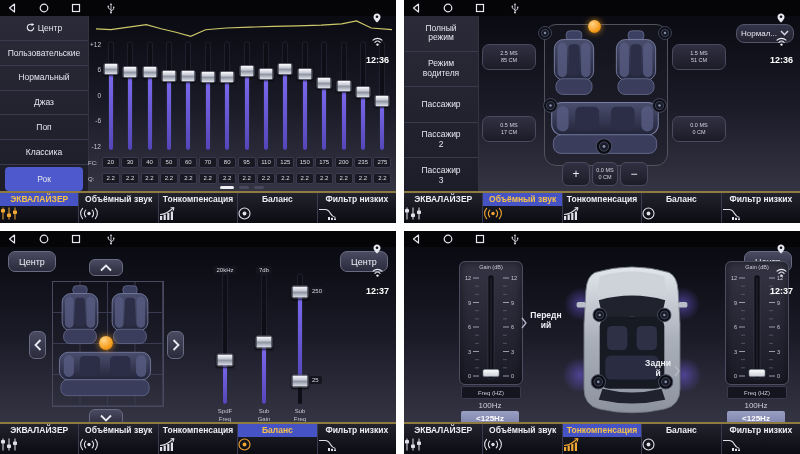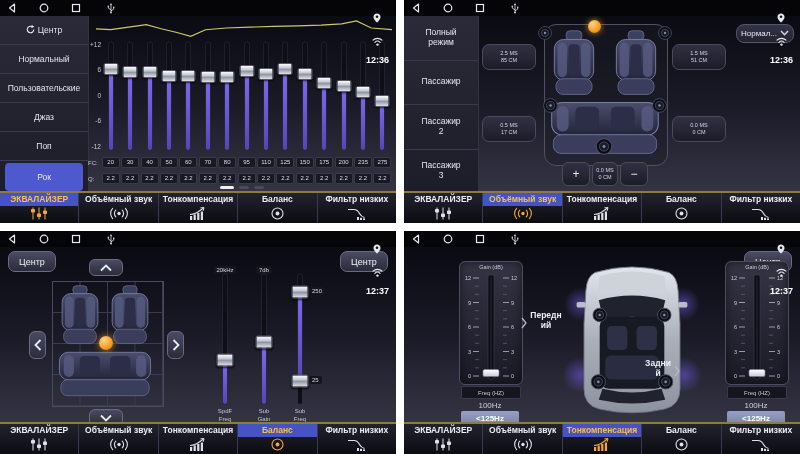--- a/index.html
+++ b/index.html
@@ -14,21 +14,21 @@
   .statusbar .navgrp{display:flex;align-items:center;gap:22px;}
   .statusbar .nav-ic{display:flex;align-items:center;}
   .statusbar .usb{margin-left:4px;}
   .sb-right{margin-left:auto;display:flex;align-items:center;gap:5px;flex-direction:column;}
   .volt{font-size:6.5px;color:#d2d2dc;}
   .sb-time{font-size:9px;font-weight:bold;color:#ffffff;}
 
   
   .tabbar{position:absolute;left:0;right:0;bottom:0;height:30px;border-top:2px solid #8f7b40;z-index:5;
           background:linear-gradient(180deg,#23232e,#0b0b12);display:flex;}
-  .tab{flex:1;display:flex;flex-direction:column;align-items:center;min-width:0;}
+  .tab{flex:1;display:flex;flex-direction:column;align-items:flex-start;min-width:0;}
   .tab:not(:first-child){border-left:1px solid #3a3a50;}
   .tab-label{height:13px;line-height:13px;font-size:8.5px;font-weight:bold;color:#eceef4;width:100%;text-align:center;white-space:nowrap;overflow:hidden;}
   .tab.active .tab-label{background:#4653c4;color:#f6c14a;}
   .tab-icon{height:15px;display:flex;align-items:center;justify-content:center;color:#dfe0ea;}
   .tab.active .tab-icon{color:#f2a832;}
 
   
   .presets{position:absolute;left:0;top:16px;bottom:30px;width:88px;display:flex;flex-direction:column;
            background:linear-gradient(180deg,#2a2a38,#1d1d29);border-right:1px solid #33333f;}
   .preset{flex:1;display:flex;align-items:center;justify-content:center;gap:3px;font-size:8.5px;color:#e4e5ee;
@@ -239,30 +239,33 @@
       </div>
     <div class="presets" id="eq-presets">
         <div class="preset">
           <span><svg width="9" height="9" viewBox="0 0 10 10">
               <path d="M8.6 5 A3.6 3.6 0 1 1 6.8 1.9" fill="none" stroke="#eceef6" stroke-width="1.2"></path>
               <path d="M6.2 0 L9.2 1.8 L6.2 3.6 Z" fill="#eceef6"></path>
             </svg></span>
           <span>Центр</span>
         </div>
         <div class="preset">
+          <span>Пользовательские</span>
+        </div>
+        <div class="preset">
           <span>Нормальный</span>
-        </div>
-        <div class="preset">
-          <span>Пользовательские</span>
         </div>
         <div class="preset">
           <span>Джаз</span>
         </div>
         <div class="preset">
           <span>Поп</span>
+        </div>
+        <div class="preset">
+          <span>Классика</span>
         </div>
         <div class="preset active">
           <span>Рок</span>
         </div>
       </div>
     <div class="eq-main">
       <svg class="curve" id="eq-curve" viewBox="0 0 100 24" preserveAspectRatio="none">
         <polyline id="eq-curve-line" points="0,13 5,14 11,11 17,8 22,13 27,17 32,22 37,14 44,12 52,11 60,10 68,9.5 76,8.5 83,7 88,3.5 93,12 100,14" fill="none" stroke="#cdc96a" stroke-width="1.1" vector-effect="non-scaling-stroke"></polyline>
       </svg>
       <div class="eq-scale" id="eq-scale">
@@ -574,20 +577,21 @@
                 <path d="M1 3.2 A6.4 6.4 0 0 1 10 3.2"></path>
                 <path d="M2.9 5.3 A3.7 3.7 0 0 1 8.1 5.3"></path>
               </g>
               <circle cx="5.5" cy="7.6" r="1.2" fill="#e8e8f0"></circle>
             </svg></span>
           <span class="sb-time">12:36</span>
         </span>
       </div>
     <div class="modes" id="sur-modes">
         <div class="mode">Полный режим</div>
+        <div class="mode">Режим водителя</div>
         <div class="mode">Пассажир</div>
         <div class="mode">Пассажир 2</div>
         <div class="mode">Пассажир 3</div>
       </div>
 
     <div class="dropdown">
       <span>Нормал...</span>
       <span><svg width="9" height="6" viewBox="0 0 9 6">
             <path d="M1 1 L4.5 4.8 L8 1" fill="none" stroke="#d8d8e4" stroke-width="1.4"></path>
           </svg></span>

